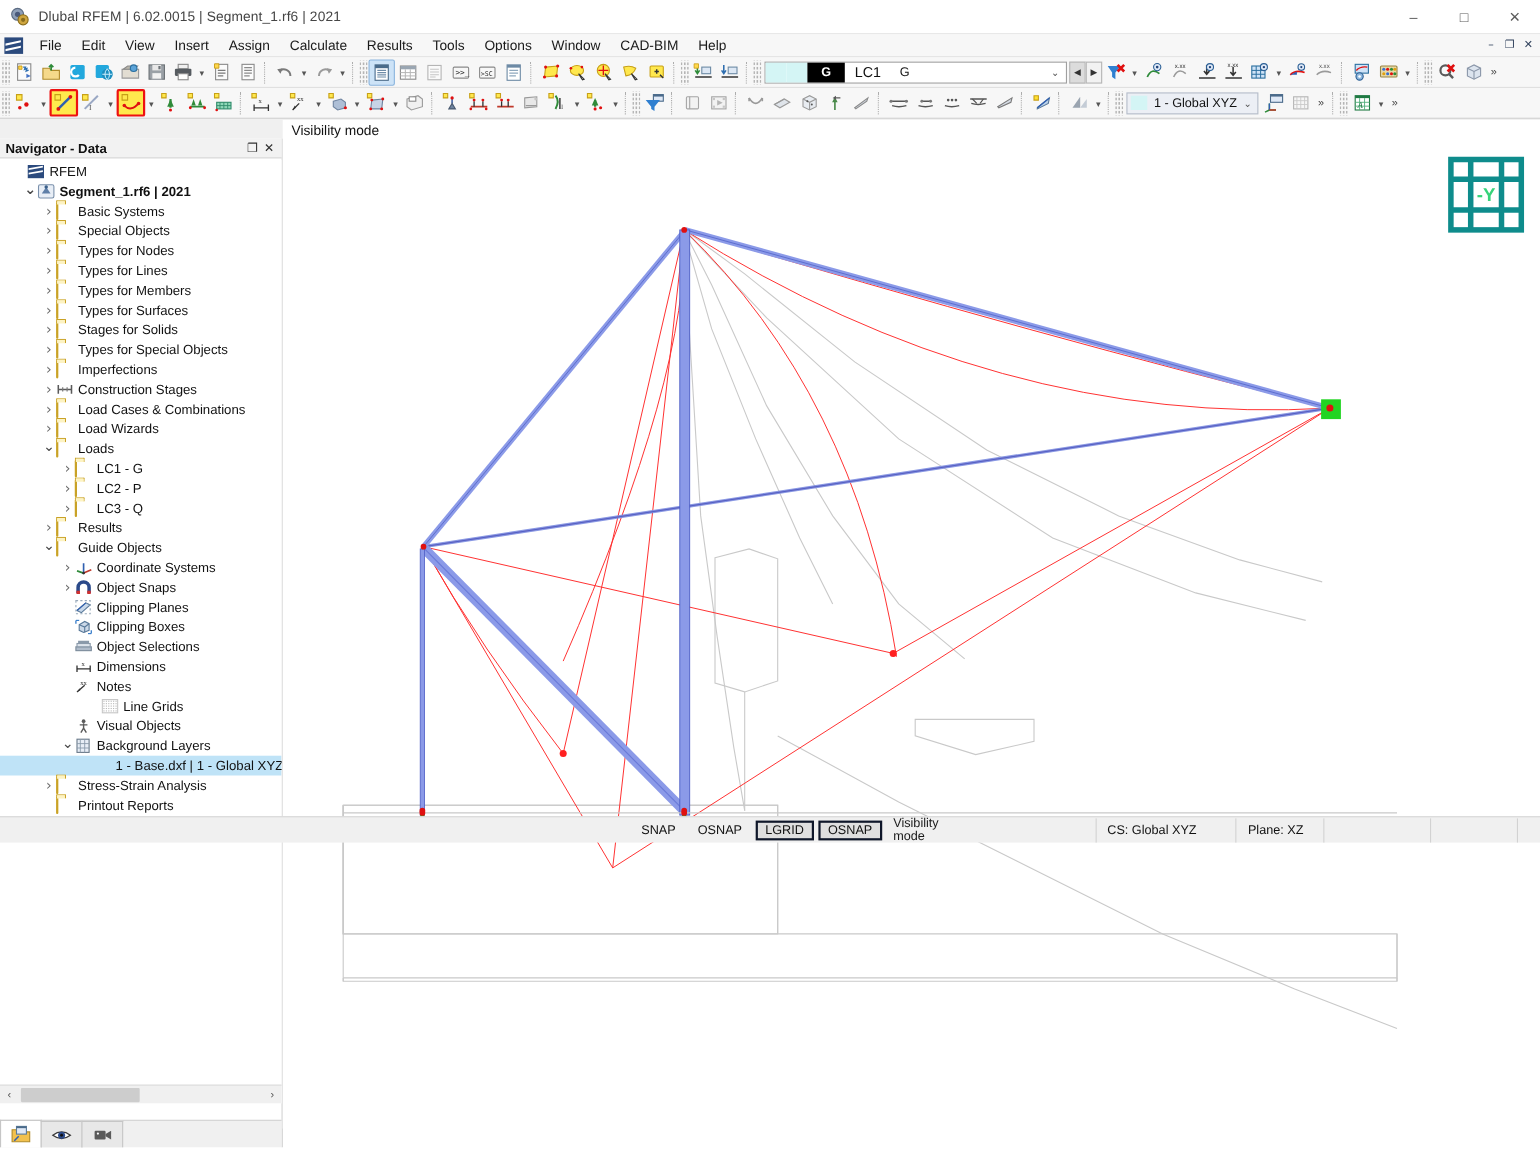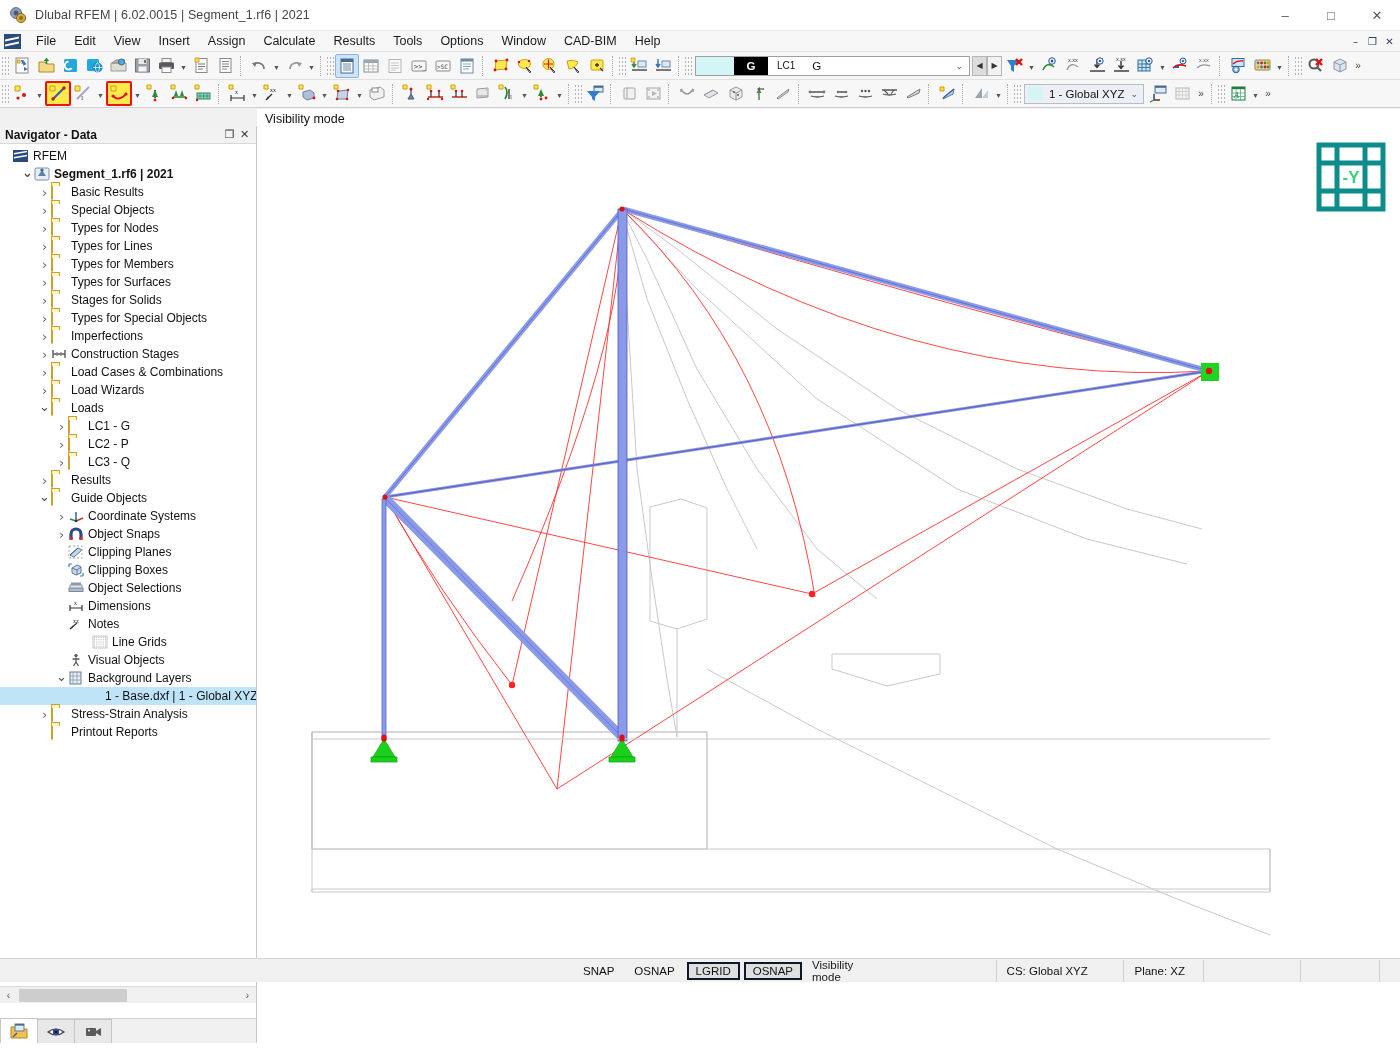--- a/index.html
+++ b/index.html
@@ -5,21 +5,21 @@
   * { box-sizing: border-box; }
   html, body {
     margin: 0; padding: 0;
     width: 1400px; height: 1050px;
     overflow: hidden;
     font-family: "Liberation Sans", sans-serif;
     font-size: 12px;
     background: #ffffff;
     color: #1a1a1a;
   }
-  #app { position: relative; width: 1400px; height: 982px; background: #f0f0f0; }
+  #app { position: relative; width: 1400px; height: 766px; background: #f0f0f0; }
 
   
   #titlebar {
     position: absolute; left: 0; top: 0; width: 1400px; height: 31px;
     background: #ffffff; border-bottom: 1px solid #e8e8e8;
     display: flex; align-items: center;
   }
   #titlebar .app-icon {
     width: 18px; height: 18px; margin-left: 9px; margin-right: 8px;
     position: relative;
@@ -100,21 +100,21 @@
   .lc-combo {
     height: 20px; width: 275px; background: #fff; border: 1px solid #a0a0a0;
     display: flex; align-items: center; flex: 0 0 auto; margin: 0 2px;
   }
   .lc-sw { width: 19px; height: 18px; background: #d4f5f5; margin-left: 0px; }
   .lc-sw2 { width: 19px; height: 18px; background: #d4f5f5; }
   .lc-badge {
     width: 34px; height: 18px; background: #000; color: #fff; font-size: 11.5px;
     display: flex; align-items: center; justify-content: center; font-weight: 600;
   }
-  .lc-id { font-size: 10px; padding-left: 9px; color: #111; }
+  .lc-id { font-size: 13px; padding-left: 9px; color: #111; }
   .lc-name { font-size: 11.5px; padding-left: 17px; color: #111; }
   .lc-caret { margin-left: auto; margin-right: 6px; color: #555; font-size: 9px; }
   .spin-btn {
     width: 15px; height: 20px; background: #dcdcdc; border: 1px solid #b5b5b5;
     display:flex; align-items:center; justify-content:center; font-size: 8px; color:#333;
     flex: 0 0 auto;
   }
   .spin-btn.light { background: #f2f2f2; }
 
   .cs-combo {
@@ -944,42 +944,42 @@
   <div id="navigator">
     <div id="nav-header">
       <span class="nav-title">Navigator - Data</span>
       <span class="nav-btns">
         <span>❐</span>
         <span>✕</span>
       </span>
     </div>
 
     <div id="nav-tree">
-        <div class="tnode" style="padding-left: 0;">
+        <div class="tnode" style="padding-left: 12px;">
           <span class="twist"></span>
           <span class="ticon"><svg width="16" height="14" viewBox="0 0 16 14">
               <rect x="0" y="1" width="15" height="12" fill="#2b4a7d"></rect>
               <path d="M1 5 h13" stroke="#fff" stroke-width="1.6" transform="skewY(-10)"></path>
               <path d="M1 9 h13" stroke="#fff" stroke-width="1.6" transform="skewY(-10)"></path>
             </svg></span>
           <span class="tlabel">RFEM</span>
         </div>
         <div class="tnode bold" style="padding-left: 21px;">
           <span class="twist open" style="font-size: 13px; padding-bottom: 4px;">⌄</span>
           <span class="ticon"><svg width="16" height="14" viewBox="0 0 16 14">
               <rect x="1" y="1" width="14" height="12" rx="1.5" fill="#e8eef6" stroke="#7a90ab"></rect>
               <polygon points="4,9 8,3 12,9" fill="#5f7fa8"></polygon>
               <circle cx="8" cy="3" r="1.6" fill="#3a5f8a"></circle>
             </svg></span>
           <span class="tlabel">Segment_1.rf6 | 2021</span>
         </div>
         <div class="tnode" style="padding-left: 38px;">
           <span class="twist" style="font-size: 13px;">›</span>
           <span class="ticon"><span class="folder"></span></span>
-          <span class="tlabel">Basic Results</span>
+          <span class="tlabel">Basic Systems</span>
         </div>
         <div class="tnode" style="padding-left: 38px;">
           <span class="twist" style="font-size: 13px;">›</span>
           <span class="ticon"><span class="folder"></span></span>
           <span class="tlabel">Special Objects</span>
         </div>
         <div class="tnode" style="padding-left: 38px;">
           <span class="twist" style="font-size: 13px;">›</span>
           <span class="ticon"><span class="folder"></span></span>
           <span class="tlabel">Types for Nodes</span>

